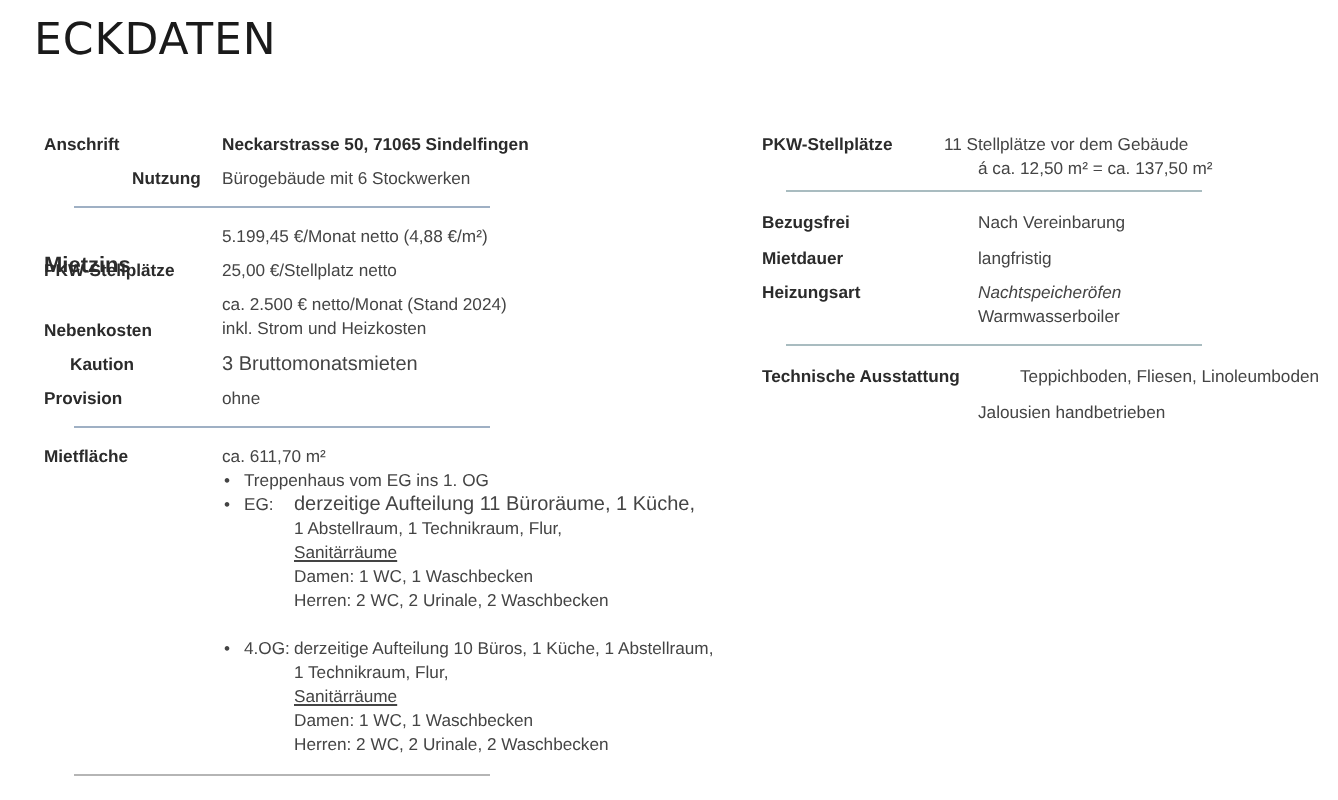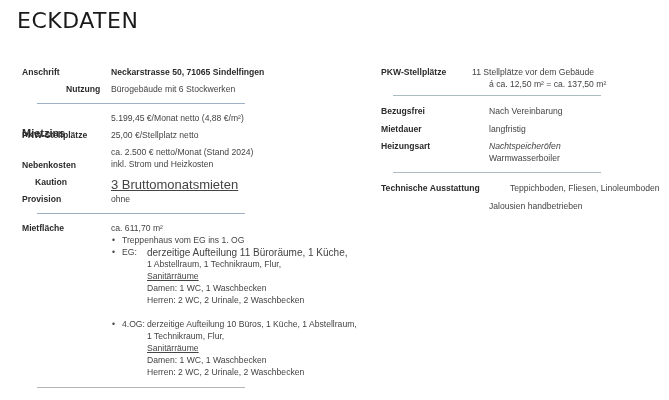--- a/index.html
+++ b/index.html
@@ -40,21 +40,21 @@
   <span class="val" style="left:111px; top:113px; font-size:8.6px;">5.199,45 €/Monat netto (4,88 €/m²)</span>
 
   <span class="lbl" style="left:22px; top:130px; font-size:8.6px;">PKW-Stellplätze</span>
   <span class="val" style="left:111px; top:130px; font-size:8.6px;">25,00 €/Stellplatz netto</span>
 
   <span class="lbl" style="left:22px; top:147px; font-size:8.6px;margin-top:13px;">Nebenkosten</span>
   <span class="val" style="left:111px; top:147px; font-size:8.6px;">ca. 2.500 € netto/Monat (Stand 2024)</span>
   <span class="val" style="left:111px; top:159px; font-size:8.6px;">inkl. Strom und Heizkosten</span>
 
   <span class="lbl" style="left:35px; top:177px; font-size:8.6px;">Kaution</span>
-  <span class="val" style="left:111px; top:177px; font-size:13px;text-decoration:underline;">3 Bruttomonatsmieten</span>
+  <span class="val" style="left:111px; top:177px; font-size:10px;">3 Bruttomonatsmieten</span>
 
   <span class="lbl" style="left:22px; top:194px; font-size:8.6px;">Provision</span>
   <span class="val" style="left:111px; top:194px; font-size:8.6px;">ohne</span>
 
   <div class="divider" style="left:37px; top:213px; width:208px;"></div>
 
   <span class="lbl" style="left:22px; top:223px; font-size:8.6px;">Mietfläche</span>
   <span class="val" style="left:111px; top:223px; font-size:8.6px;">ca. 611,70 m²</span>
 
   <span class="val" style="left:112px; top:235px; font-size:8.6px;">•</span>

